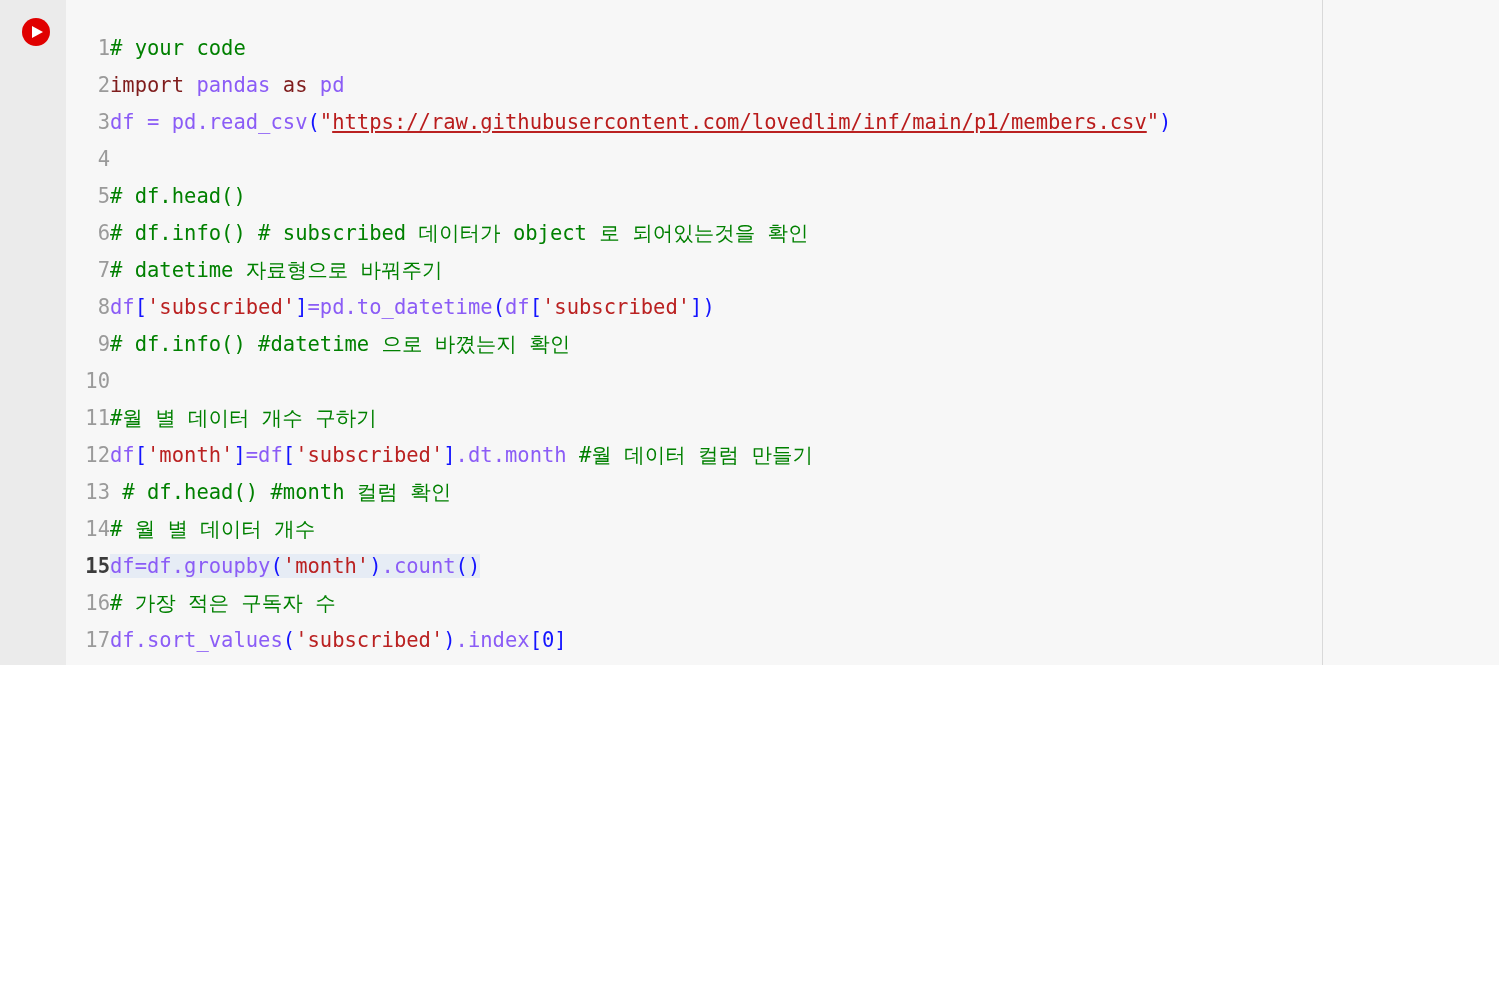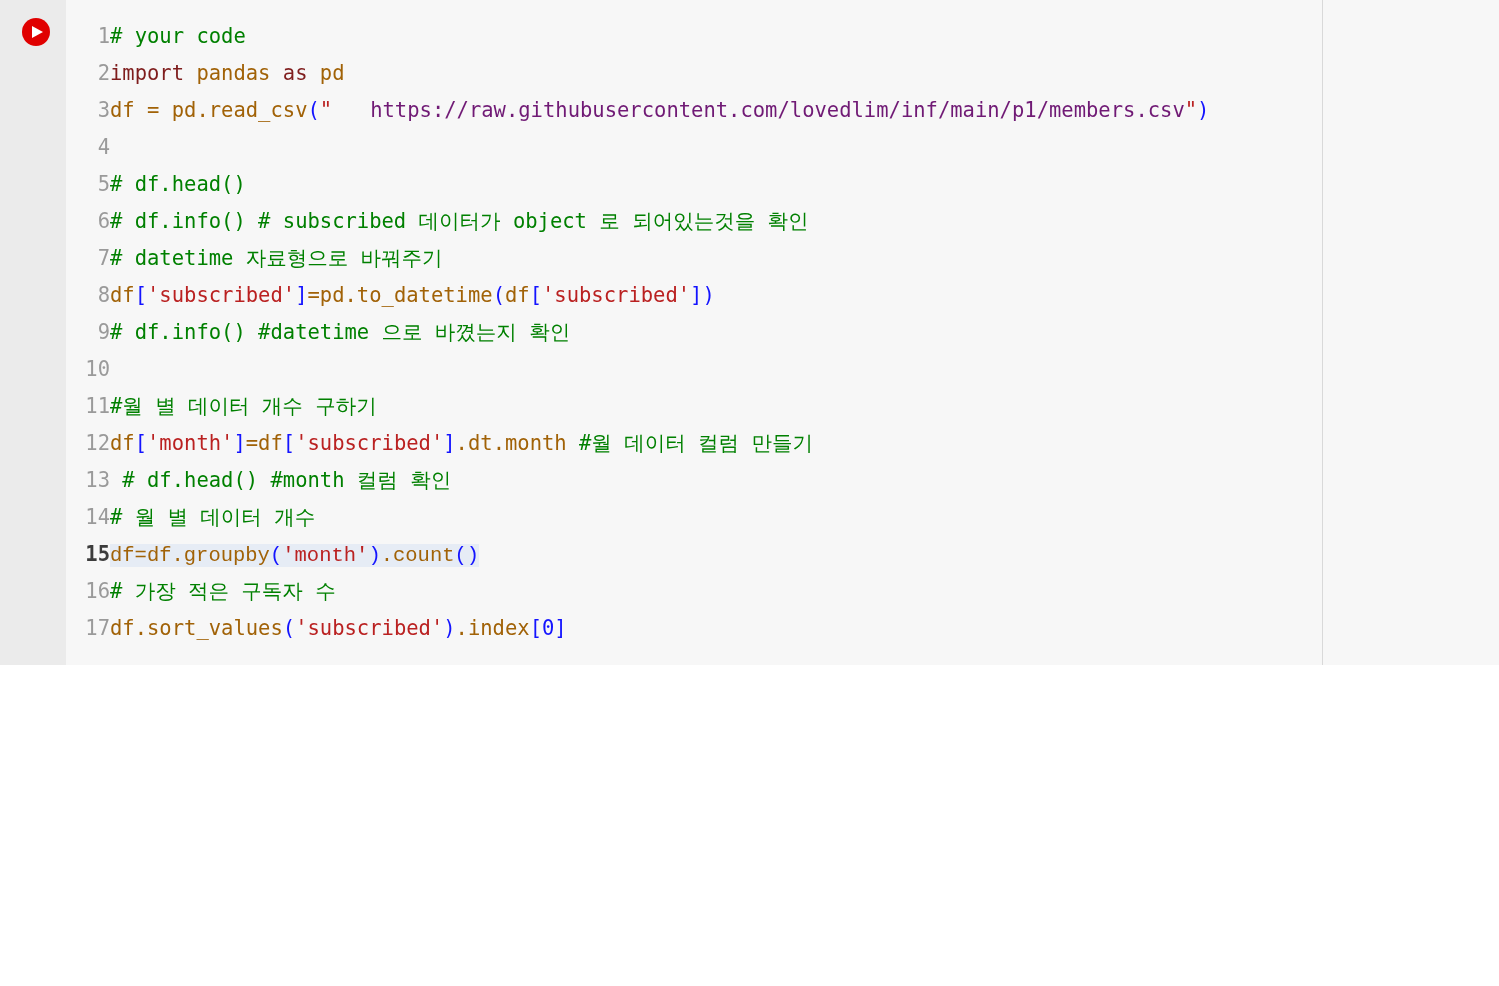--- a/index.html
+++ b/index.html
@@ -60,50 +60,50 @@
     position: absolute;
     left: 1256px;
     top: 0;
     width: 1px;
     height: 665px;
     background: #d9d9d9;
   }
   .code-lines {
     position: absolute;
     left: 0;
-    top: 18px;
+    top: 30px;
     font-size: 20.5px;
     line-height: 37px;
     white-space: pre;
   }
   .code-line {
     height: 37px;
     display: block;
     white-space: pre;
     position: relative;
   }
   .ln {
     display: inline-block;
     width: 44px;
     text-align: right;
     color: #9a9a9a;
     font-size: 20.5px;
   }
   .code-line.active .ln { color: #3c3c3c; font-weight: bold; }
   .code-text { color: #000000; }
-  .hl { background: #e6ecf5; font-family: Liberation Mono, monospace; }
+  .hl { background: #e6ecf5; }
 
   
   .t-com { color: #008000; }
   .t-kw  { color: #7f1d1d; }
   .t-str { color: #ba2121; }
   .t-brk { color: #1414ff; }
   .t-num { color: #1414ff; }
-  .t-lnk { color: #701a75; text-decoration-color: #ba2121; margin-left: 38px; }
-  .t-pln { color: #a16207; }
+  .t-lnk { color: #b91c1c; text-decoration: underline; text-decoration-color: #ba2121; }
+  .t-pln { color: #8b5cf6; }
 
   
   .output {
     position: relative;
     background: #ffffff;
     height: 321px;
   }
 </style>
 </head>
 <body>

